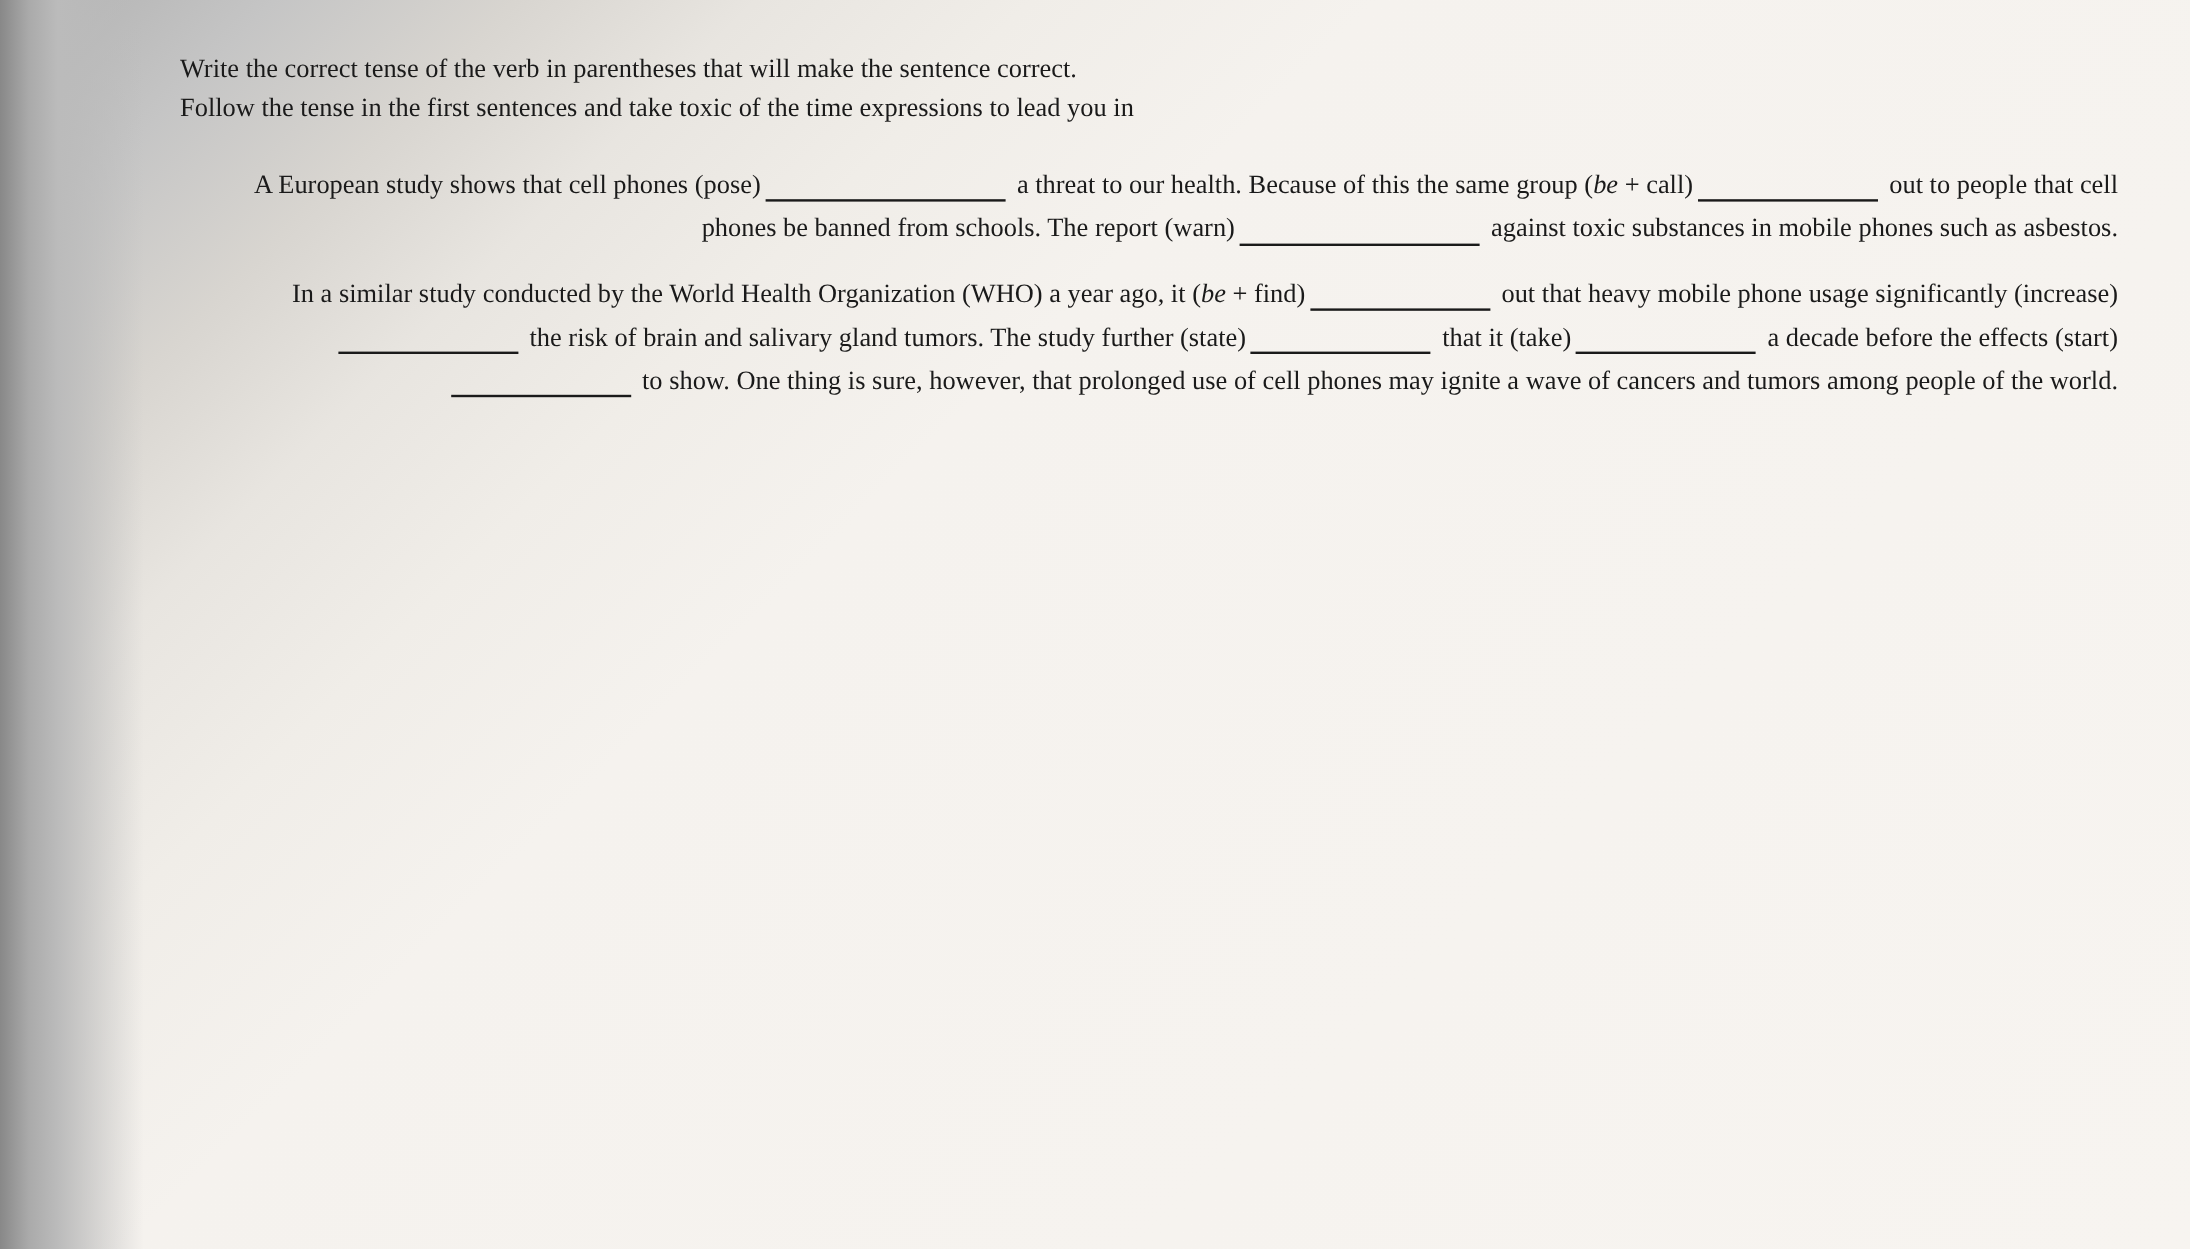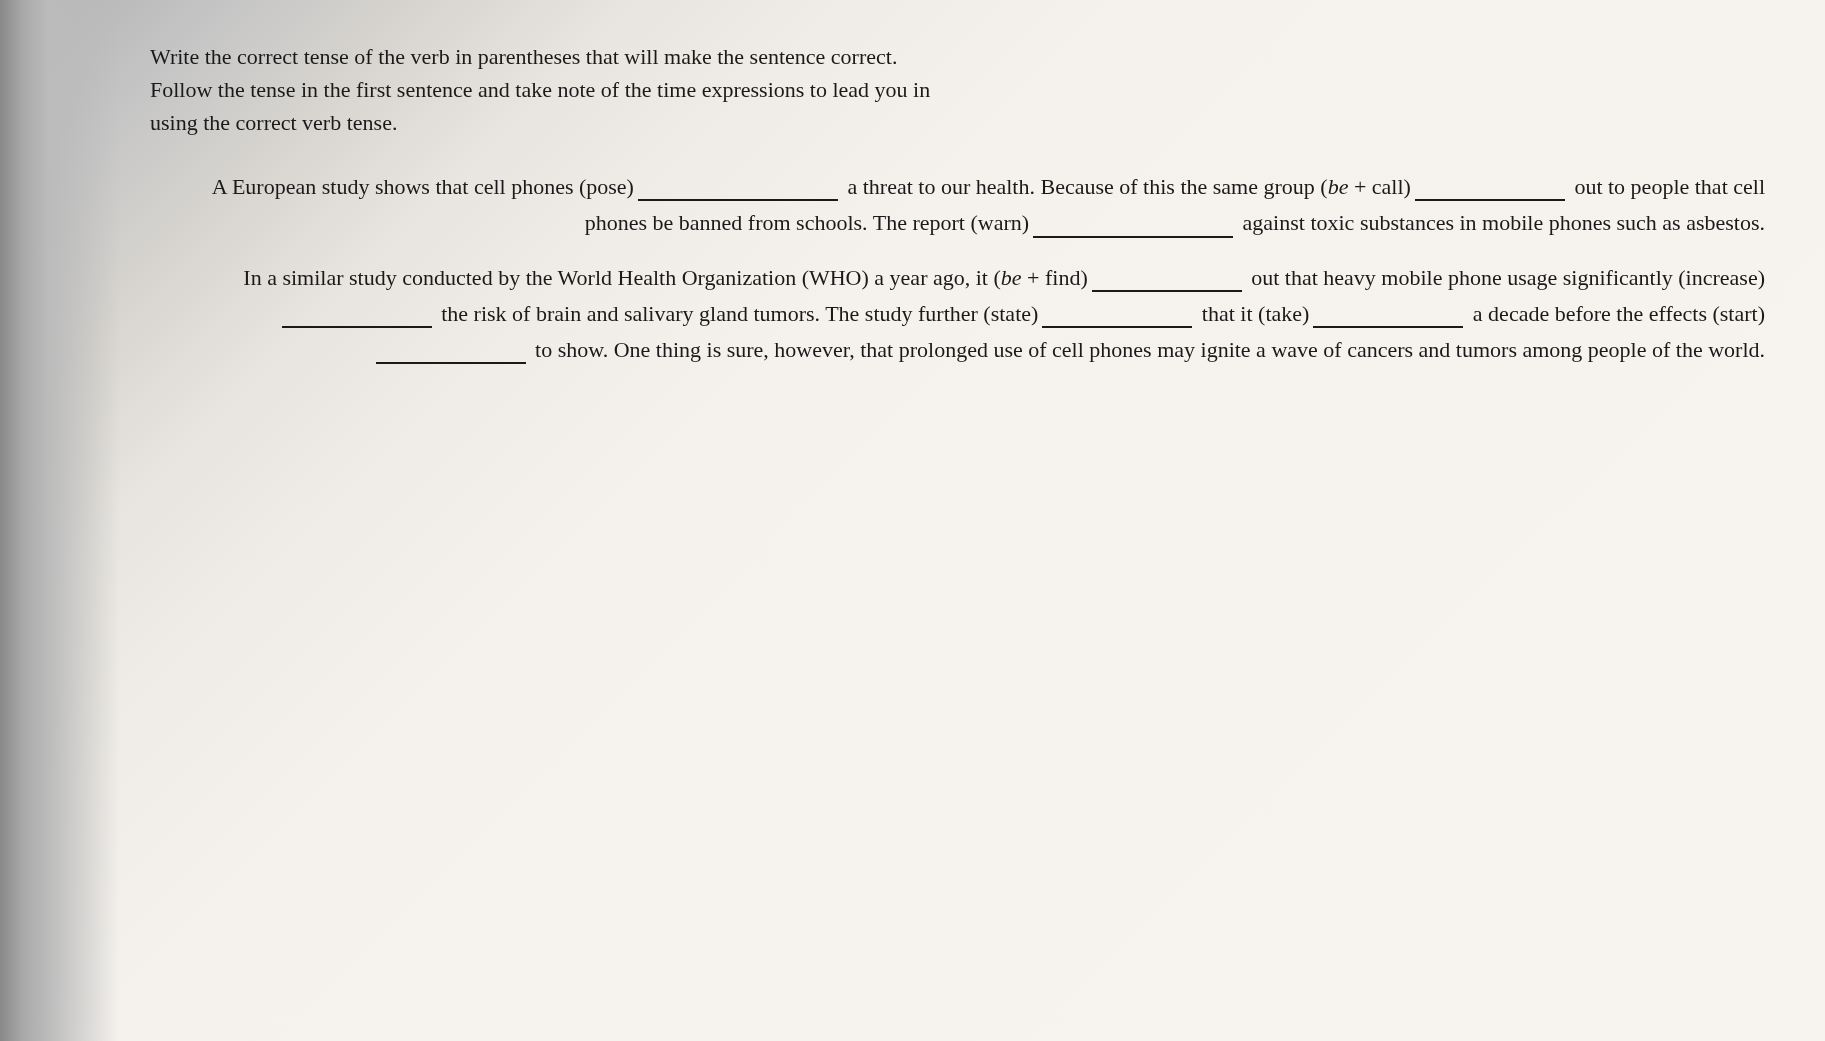--- a/index.html
+++ b/index.html
@@ -92,22 +92,21 @@
 </head>
 <body>
 
 <div class="page-container">
   <div class="page-shadow"></div>
 
   <div class="content-area">
 
     <div class="instructions">
       <span class="indent-line">Write the correct tense of the verb in parentheses that will make the sentence correct.</span>
-      <span class="indent-line">Follow the tense in the first sentence and take note of the time expressions to lead you in</span>
-      <span class="indent-line">using the correct verb tense.</span>
+      <span class="indent-line">Follow the tense in the first sentences and take toxic of the time expressions to lead you in</span>
     </div>
 
     <div class="paragraph">
       &nbsp;&nbsp;&nbsp;&nbsp;&nbsp;&nbsp;&nbsp;&nbsp;A European study shows that cell phones (pose)<span class="blank blank-long"></span> a threat
       to our health. Because of this the&nbsp;same group (<em>be</em> + call)<span class="blank blank-medium"></span> out to
       people that cell phones be banned from schools. The report (warn)<span class="blank blank-long"></span>
       against toxic substances in mobile phones such as asbestos.
     </div>
 
     <div class="paragraph">

